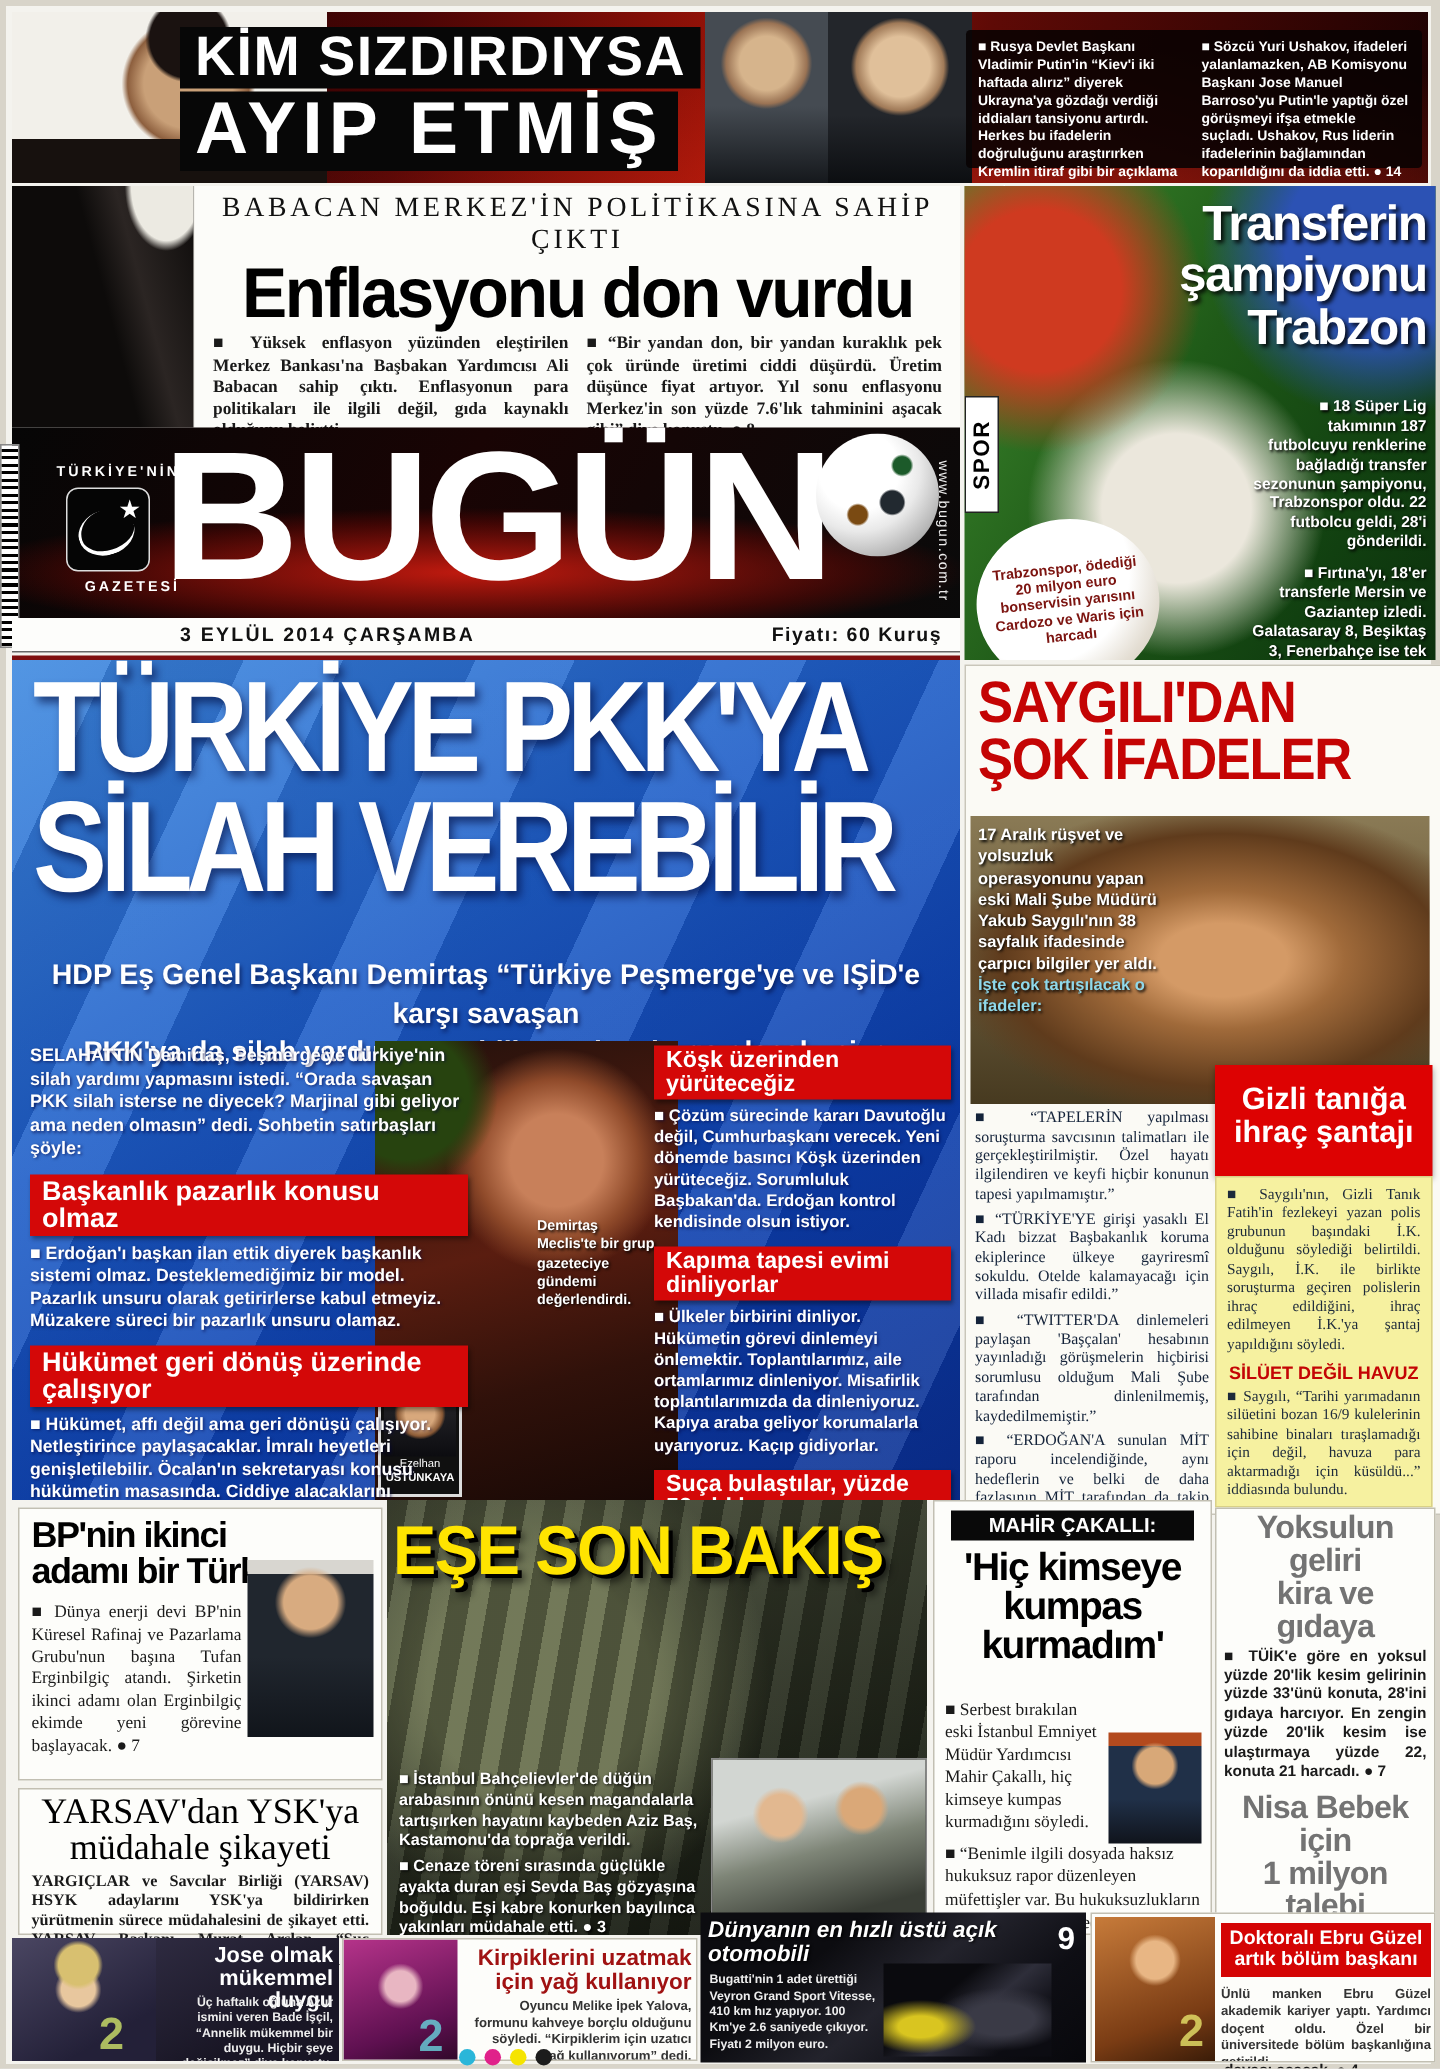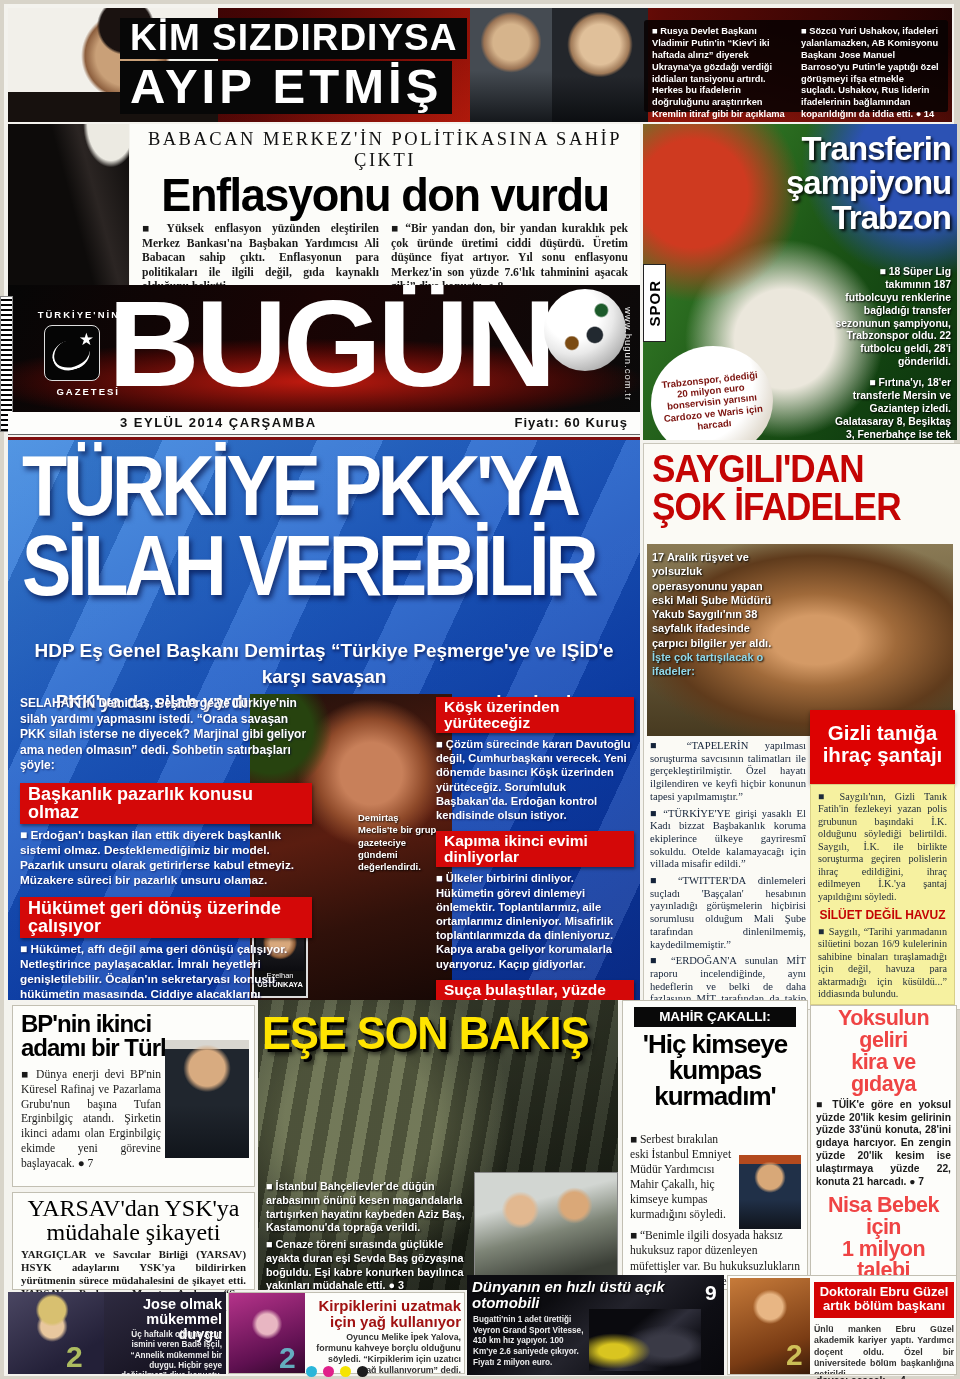--- a/index.html
+++ b/index.html
@@ -198,21 +198,21 @@
   #ck-p1 { margin-top:23px; width:102px; font-family:"Liberation Serif",serif; font-size:11.6px;
       line-height:1.3; color:#1a1a1a; }
   #ck-photo { left:116px; top:154px; width:62px; height:74px; background:
       radial-gradient(circle at 50% 30%, #d8a878 0 20%, transparent 26%),
       linear-gradient(180deg,#b34a1e 0 12%, #203048 12% 60%, #10141c 100%); }
   #ck-p2 { margin-top:6px; font-family:"Liberation Serif",serif; font-size:11.6px;
       line-height:1.3; color:#1a1a1a; }
 
   #rightcol { left:810px; top:1005px; width:147px; height:285px; padding:2px 5px; }
   .rc-h { text-align:center; font-weight:bold; font-size:21.5px; letter-spacing:-0.5px;
-      line-height:1.02; color:#ef4444; }
+      line-height:1.02; color:#737373; }
   .rc-t { margin:3px 0 6px; font-size:10.3px; line-height:1.25; color:#1a1a1a; font-weight:bold;
       text-align:justify; }
 
   
   #bade { left:8px; top:1292px; width:218px; height:82px; overflow:hidden;
       background:linear-gradient(150deg,#3a3650,#191625 75%); }
   #bade-photo { left:0; top:0; width:96px; height:82px; background:
       radial-gradient(circle at 46% 22%, #d8c070 0 16%, transparent 20%),
       radial-gradient(circle at 46% 42%, #e8c79e 0 16%, transparent 22%),
       linear-gradient(150deg,#4a4662,#232038 75%); }
@@ -347,42 +347,42 @@
         <div class="redbar">Başkanlık pazarlık konusu olmaz</div>
         <p class="m-text">■ Erdoğan'ı başkan ilan ettik diyerek başkanlık sistemi olmaz. Desteklemediğimiz bir model. Pazarlık unsuru olarak getirirlerse kabul etmeyiz. Müzakere süreci bir pazarlık unsuru olamaz.</p>
         <div class="redbar">Hükümet geri dönüş üzerinde çalışıyor</div>
         <p class="m-text">■ Hükümet, affı değil ama geri dönüşü çalışıyor. Netleştirince paylaşacaklar. İmralı heyetleri genişletilebilir. Öcalan'ın sekretaryası konusu hükümetin masasında. Ciddiye alacaklarını söylediler.</p>
         
         
       </div>
       <div id="m-right" class="abs">
         <div class="redbar">Köşk üzerinden yürüteceğiz</div>
         <p class="m-text">■ Çözüm sürecinde kararı Davutoğlu değil, Cumhurbaşkanı verecek. Yeni dönemde basıncı Köşk üzerinden yürüteceğiz. Sorumluluk Başbakan'da. Erdoğan kontrol kendisinde olsun istiyor.</p>
-        <div class="redbar">Kapıma ikinci evimi dinliyorlar</div>
+        <div class="redbar">Kapıma tapesi evimi dinliyorlar</div>
         <p class="m-text">■ Ülkeler birbirini dinliyor. Hükümetin görevi dinlemeyi önlemektir. Toplantılarımız, aile ortamlarımız dinleniyor. Misafirlik toplantılarımızda da dinleniyoruz. Kapıya araba geliyor korumalarla uyarıyoruz. Kaçıp gidiyorlar.</p>
         <div class="redbar">Suça bulaştılar, yüzde 52 aldılar</div>
         
       </div>
     </div>
   </div>
 
   <div id="saygili" class="abs">
     <div id="sg-head" class="abs">
       <div class="sg-h">SAYGILI'DAN</div>
       <div class="sg-h">ŞOK İFADELER</div>
     </div>
     <div id="sg-photo" class="abs"></div>
     <div id="sg-intro" class="abs">
       <span>17 Aralık rüşvet ve yolsuzluk operasyonunu yapan eski Mali Şube Müdürü Yakub Saygılı'nın 38 sayfalık ifadesinde çarpıcı bilgiler yer aldı.</span>
       <span class="hl">İşte çok tartışılacak o ifadeler:</span>
     </div>
     <div id="sg-bullets" class="abs">
       <p>■ “TAPELERİN yapılması soruşturma savcısının talimatları ile gerçekleştirilmiştir. Özel hayatı ilgilendiren ve keyfi hiçbir konunun tapesi yapılmamıştır.”</p>
       <p>■ “TÜRKİYE'YE girişi yasaklı El Kadı bizzat Başbakanlık koruma ekiplerince ülkeye gayriresmî sokuldu. Otelde kalamayacağı için villada misafir edildi.”</p>
-      <p>■ “TWITTER'DA dinlemeleri suçladı 'Başçalan' hesabının yayınladığı görüşmelerin hiçbirisi sorumlusu olduğum Mali Şube tarafından dinlenilmemiş, kaydedilmemiştir.”</p>
+      <p>■ “TWITTER'DA dinlemeleri paylaşan 'Başçalan' hesabının yayınladığı görüşmelerin hiçbirisi sorumlusu olduğum Mali Şube tarafından dinlenilmemiş, kaydedilmemiştir.”</p>
       <p>■ “ERDOĞAN'A sunulan MİT raporu incelendiğinde, aynı hedeflerin ve belki de daha fazlasının MİT tarafından da takip edildiği ve dinlenildiği anlaşılmaktadır.” ● 12</p>
     </div>
     <div id="sg-redbox" class="abs">
       <div>Gizli tanığa</div>
       <div>ihraç şantajı</div>
     </div>
     <div id="sg-yellow" class="abs">
       <p class="sg-ytext">■ Saygılı'nın, Gizli Tanık Fatih'in fezlekeyi yazan polis grubunun başındaki İ.K. olduğunu söylediği belirtildi. Saygılı, İ.K. ile birlikte soruşturma geçiren polislerin ihraç edildiğini, ihraç edilmeyen İ.K.'ya şantaj yapıldığını söyledi.</p>
       <div id="sg-ysub">SİLÜET DEĞİL HAVUZ</div>
       <p class="sg-ytext">■ Saygılı, “Tarihi yarımadanın silüetini bozan 16/9 kulelerinin sahibine binaları tıraşlamadığı için değil, havuza para aktarmadığı için küsüldü...” iddiasında bulundu.</p>

